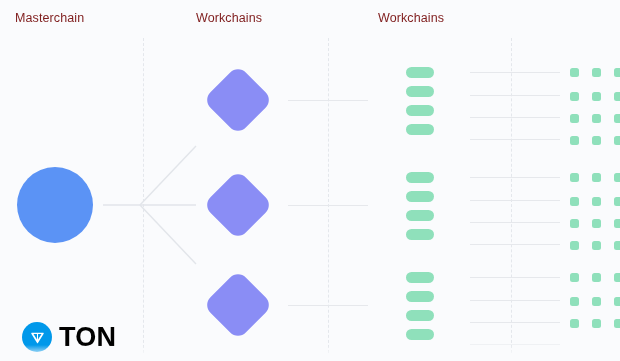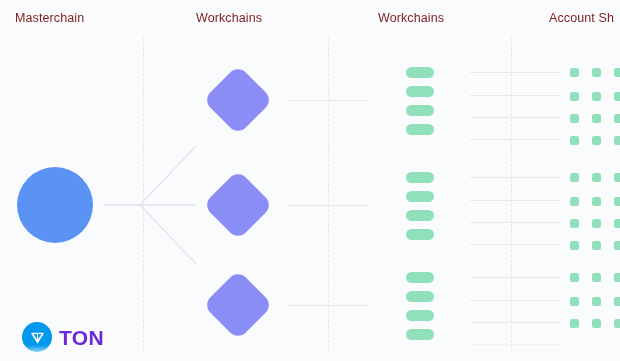--- a/index.html
+++ b/index.html
@@ -59,38 +59,37 @@
   .logo-wrap{
     position:absolute;left:22px;top:322px;
     display:flex;align-items:center;gap:7px;
   }
   .logo-mark{
     width:30px;height:30px;border-radius:50%;
     background:#0098ea;
     display:flex;align-items:center;justify-content:center;
   }
   .logo-text{
-    font-size:21px;font-weight:bold;color:#6d28d9;
+    font-size:27px;font-weight:bold;color:#000000;
     letter-spacing:.3px;line-height:1;
   }
   .fade-bottom{
     position:absolute;left:0;bottom:0;width:620px;height:16px;
     background:linear-gradient(to bottom,rgba(250,251,253,0),#fafbfd 75%);
     pointer-events:none;
   }
 </style>
 </head>
 <body>
 
 <div id="canvas">
 
   <div class="col-header" id="hdr-master">Masterchain</div>
   <div class="col-header" id="hdr-work">Workchains</div>
   <div class="col-header" id="hdr-shard">Workchains</div>
-  <div class="col-header" id="hdr-account">Account Sh</div>
 
   <div class="divider" style="left:143px;"></div>
   <div class="divider" style="left:328px;"></div>
   <div class="divider" style="left:511px;"></div>
 
   <div class="masterchain-node"></div>
 
   <svg width="620" height="361" style="position:absolute;left:0;top:0;overflow:visible;">
 
     <line x1="103" y1="205" x2="140" y2="205" stroke="#e2e5ea" stroke-width="1.4"></line>

